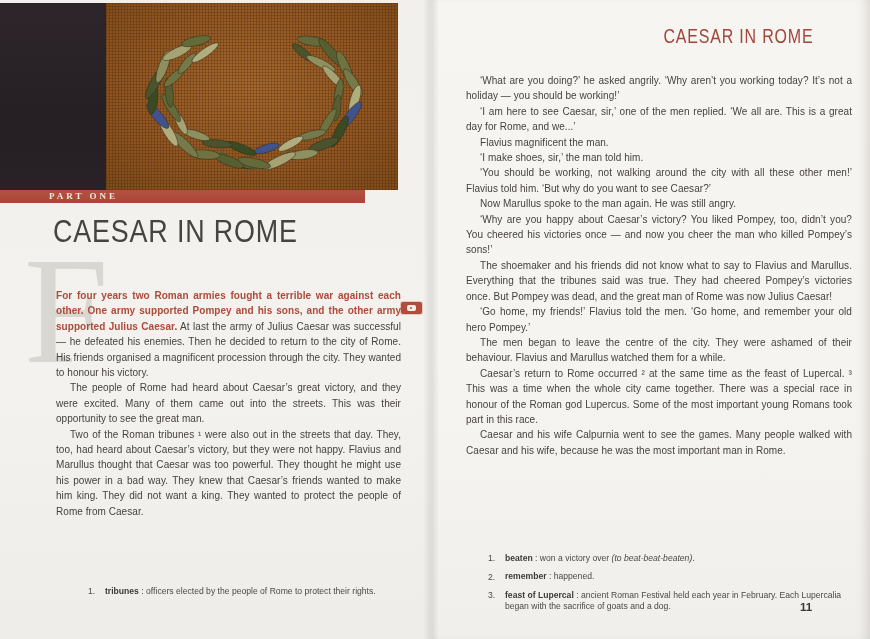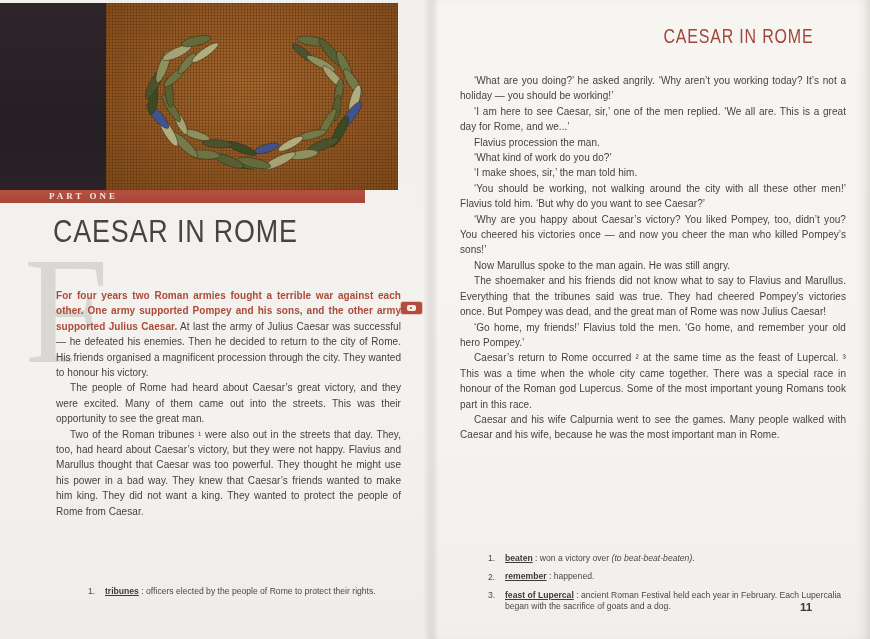--- a/index.html
+++ b/index.html
@@ -43,28 +43,28 @@
   .bodytext p{margin:0;}
   .bodytext p.ind{text-indent:14px;}
   .left-body{left:56px;top:288px;width:345px;}
   .lead-red{color:#ad4a3a;font-weight:bold;}
   .lead-rest{}
   .audio-icon{position:absolute;left:401px;top:302px;width:21px;height:12px;
     background:#b24c3c;border-radius:2px;box-shadow:0 0 0 1px rgba(178,76,60,.25);}
   .audio-icon i{position:absolute;left:6px;top:3px;width:9px;height:6px;background:#f3efe8;border-radius:2px;}
   .audio-icon i:after{content:"";position:absolute;left:3px;top:2px;width:2px;height:2px;background:#b24c3c;border-radius:50%;}
 
-  .right-body{left:30px;top:73px;width:386px;}
+  .right-body{left:36px;top:73px;width:386px;}
 
   
   .footnotes{position:absolute;font-size:8.6px;line-height:15px;color:#4c4845;}
   .fn{display:flex;}
   .fn .fn-num{width:17px;flex:none;}
   .fn .fn-body{flex:1;line-height:11.5px;padding-top:1.5px;}
-  .fn b{color:#3e3a37;text-decoration:underline;}
+  .fn b{color:#3e3a37;}
   .fn em{font-style:italic;}
   .left-fns{left:88px;top:584px;width:315px;}
   .right-fns{left:58px;top:551px;width:356px;}
   .right-fns .fn{margin-bottom:3.5px;}
 
   .page-number{position:absolute;font-size:11.5px;font-weight:bold;color:#3a3836;}
   .pn-left{left:54px;top:606px;margin-top:36px;}
   .pn-right{left:370px;top:601px;}
 
   
@@ -154,28 +154,28 @@
   <div class="page-number pn-left">10</div>
 </div>
 
 <div class="page right">
 
   <h2 class="page-header">CAESAR IN ROME</h2>
 
   <div class="bodytext right-body">
     <p class="ind">‘What are you doing?’ he asked angrily. ‘Why aren’t you working today? It’s not a holiday — you should be working!’</p>
     <p class="ind">‘I am here to see Caesar, sir,’ one of the men replied. ‘We all are. This is a great day for Rome, and we...’</p>
-    <p class="ind">Flavius procession the man.</p>
-    <p class="ind">‘What kind of work do you do?’</p>
+    <p class="ind">Flavius magnificent the man.</p>
     <p class="ind">‘I make shoes, sir,’ the man told him.</p>
     <p class="ind">‘You should be working, not walking around the city with all these other men!’ Flavius told him. ‘But why do you want to see Caesar?’</p>
+    <p class="ind">Now Marullus spoke to the man again. He was still angry.</p>
     <p class="ind">‘Why are you happy about Caesar’s victory? You liked Pompey, too, didn’t you? You cheered his victories once — and now you cheer the man who killed Pompey’s sons!’</p>
-    <p class="ind">Now Marullus spoke to the man again. He was still angry.</p>
     <p class="ind">The shoemaker and his friends did not know what to say to Flavius and Marullus. Everything that the tribunes said was true. They had cheered Pompey’s victories once. But Pompey was dead, and the great man of Rome was now Julius Caesar!</p>
     <p class="ind">‘Go home, my friends!’ Flavius told the men. ‘Go home, and remember your old hero Pompey.’</p>
+    <p class="ind">The men began to leave the centre of the city. They were ashamed of their behaviour. Flavius and Marullus watched them for a while.</p>
     <p class="ind">Caesar’s return to Rome occurred ² at the same time as the feast of Lupercal. ³ This was a time when the whole city came together. There was a special race in honour of the Roman god Lupercus. Some of the most important young Romans took part in this race.</p>
     <p class="ind">Caesar and his wife Calpurnia went to see the games. Many people walked with Caesar and his wife, because he was the most important man in Rome.</p>
   </div>
 
   <div class="footnotes right-fns">
     <div class="fn">
       <span class="fn-num">1.</span>
       <span class="fn-body"><b>beaten</b><span> : won a victory over </span><em>(to beat-beat-beaten)</em><span>.</span></span>
     </div>
     <div class="fn">

